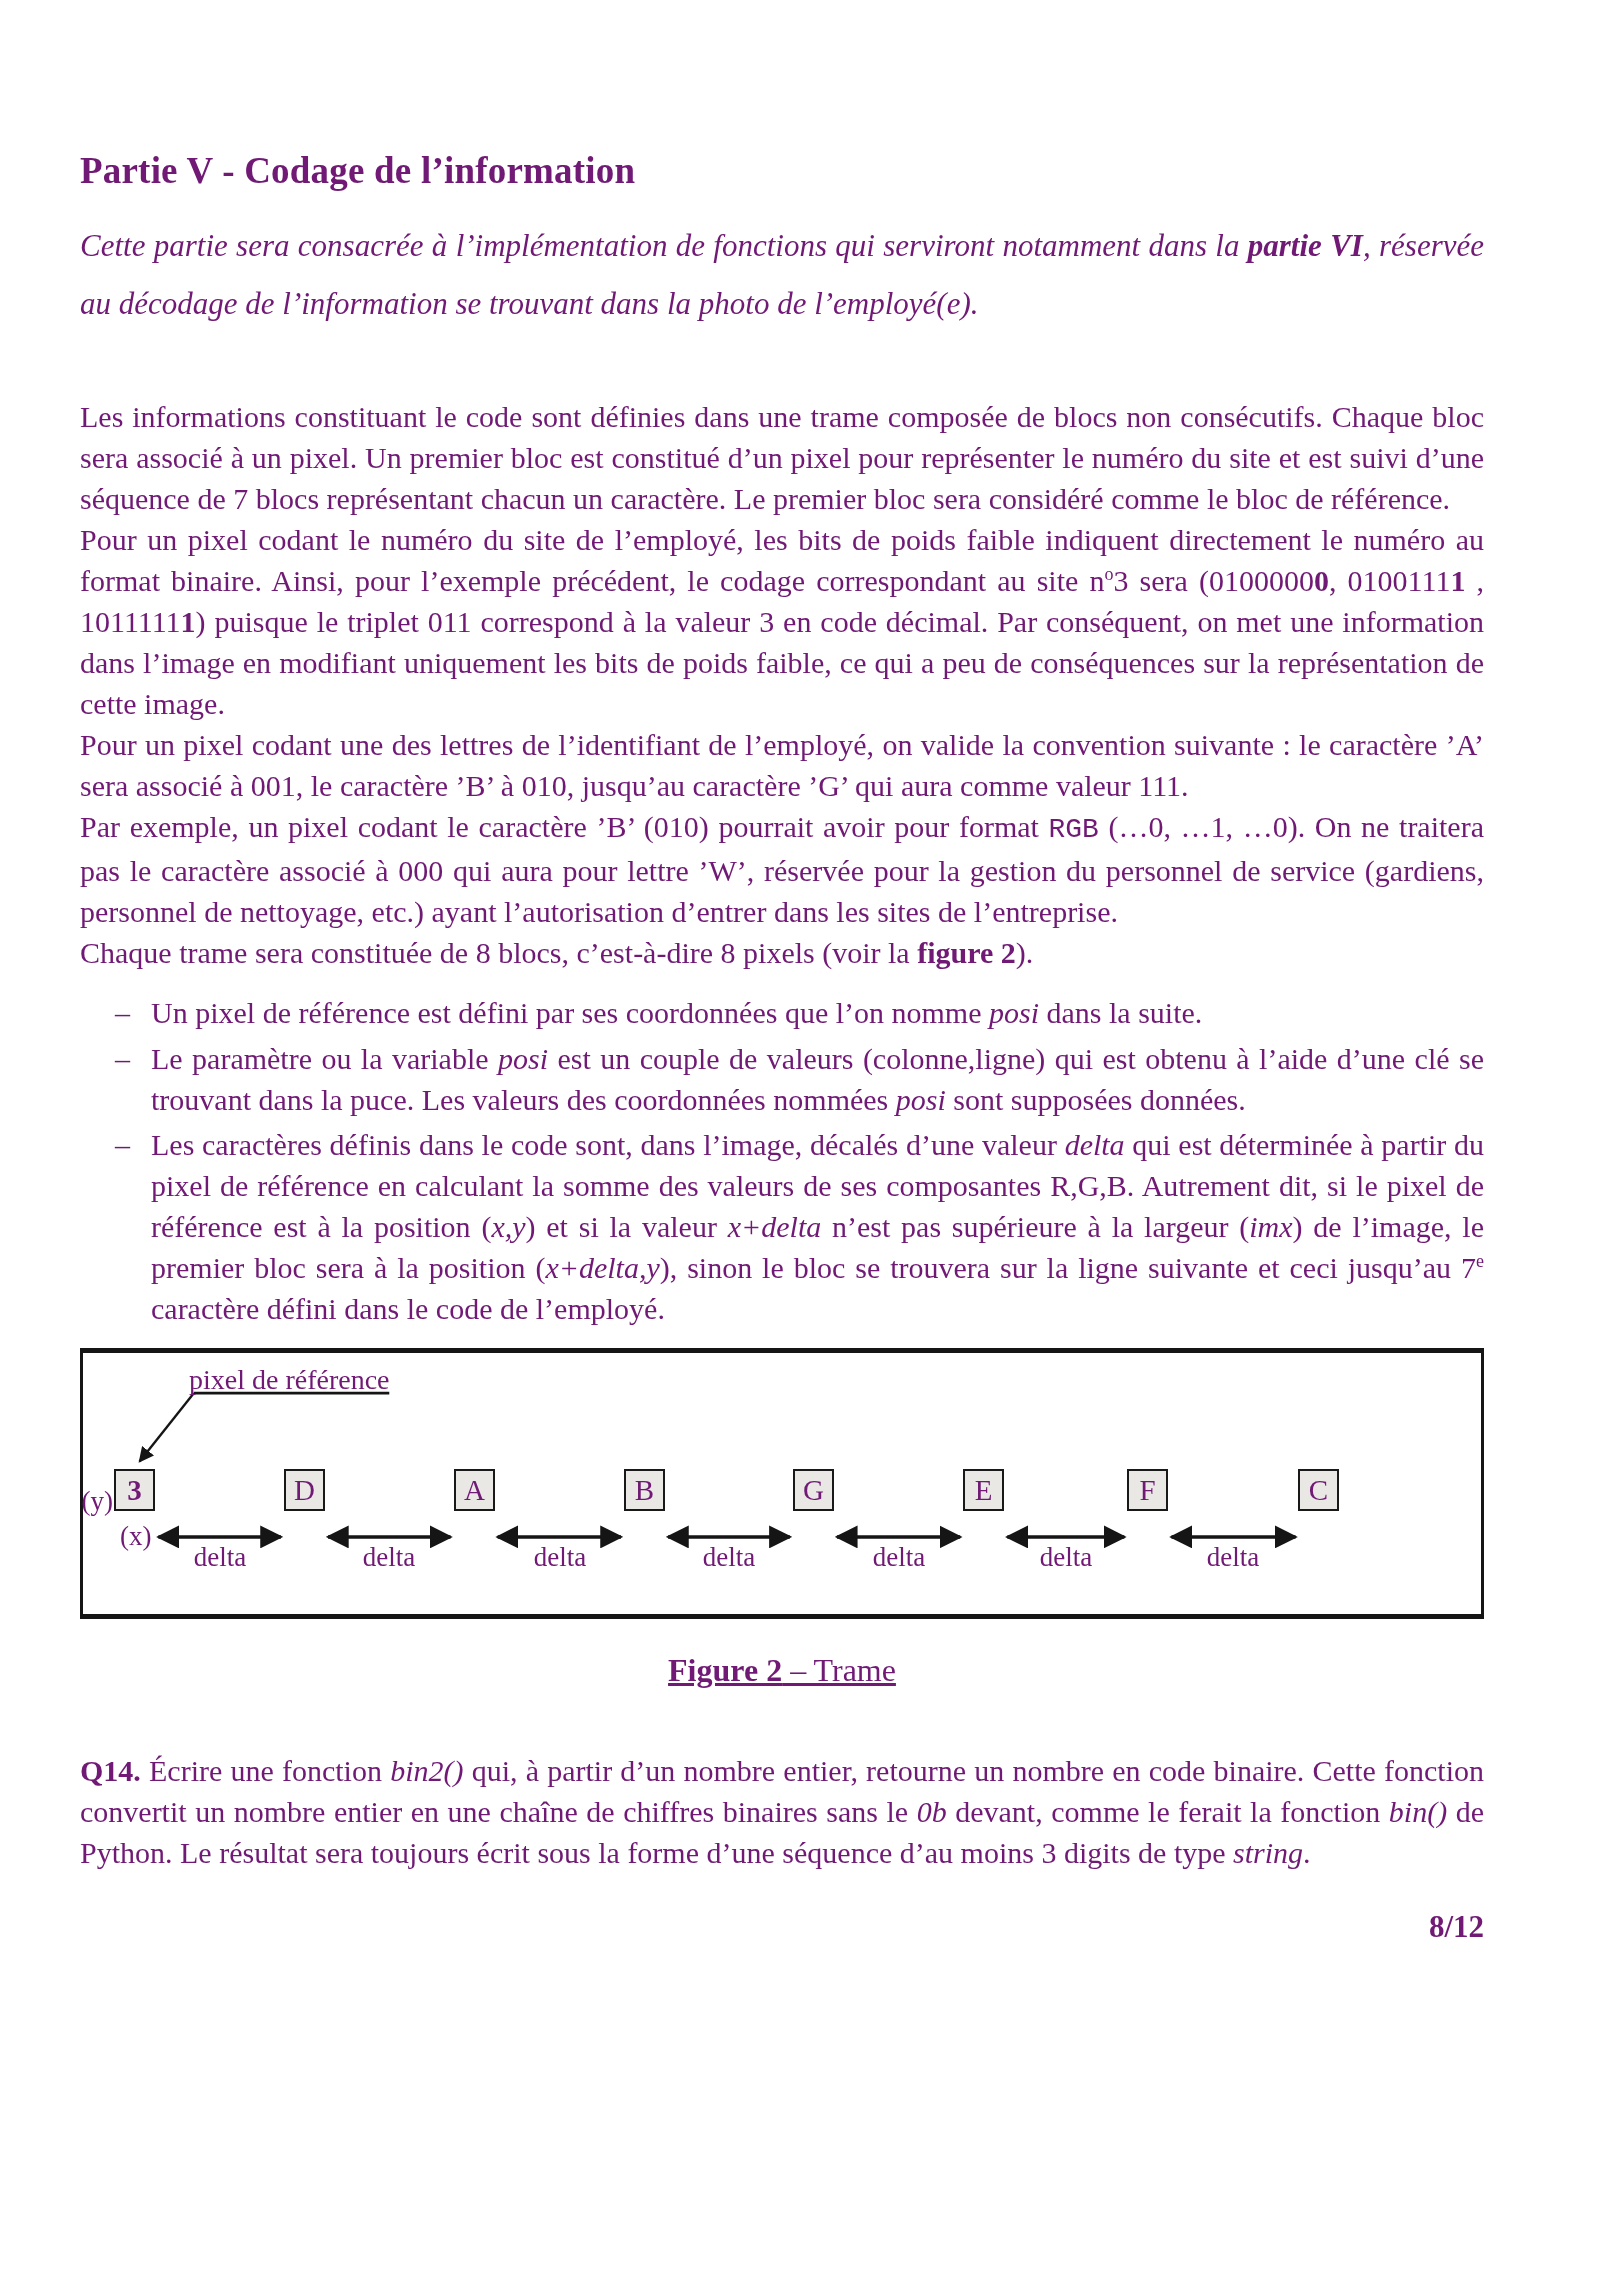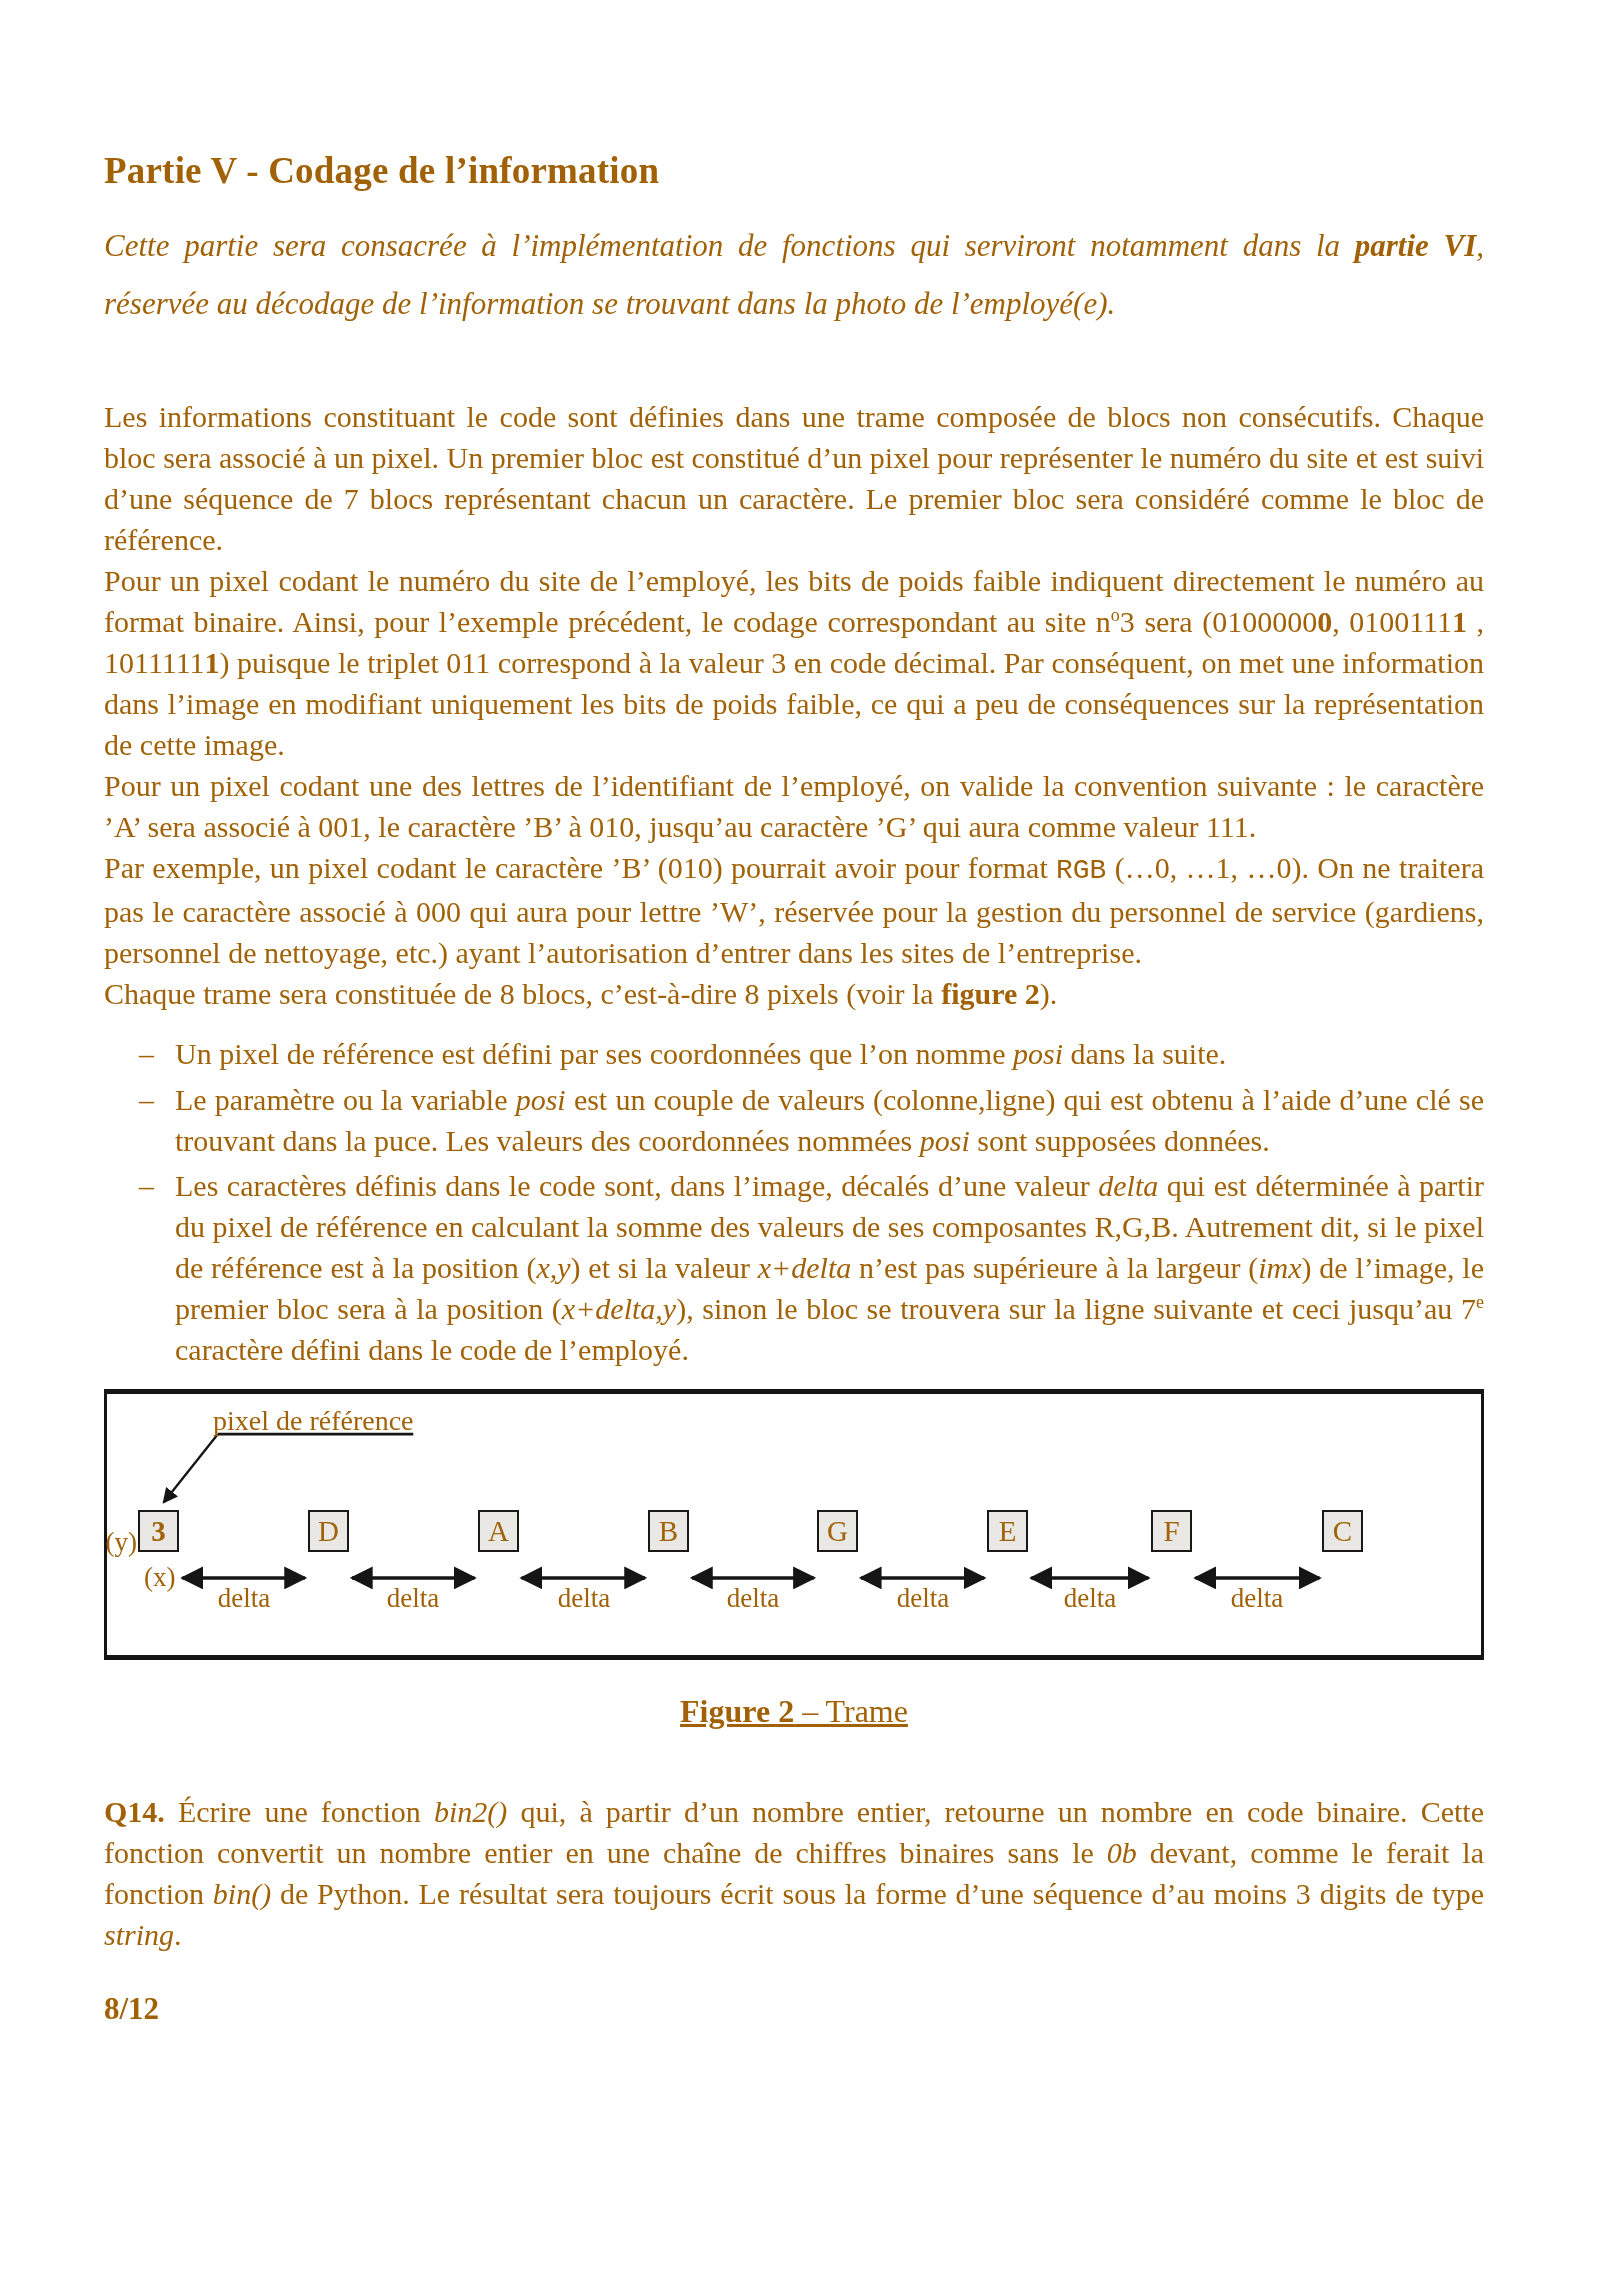--- a/index.html
+++ b/index.html
@@ -1,24 +1,24 @@
 <!DOCTYPE html>
 <html lang="fr" style="font-size:12.6px"><head>
 <meta charset="utf-8">
 <style>
   html,body{margin:0;padding:0;background:#ffffff;}
   .page{
     position:relative;
     width:1623px;
     height:2295px;
     background:#ffffff;
-    color:#a16207;
+    color:#701a75;
     font-family:"Liberation Serif","DejaVu Serif",serif;
     box-sizing:border-box;
-    padding:149px 139px 0 104px;
+    padding:149px 139px 0 80px;
     overflow:hidden;
   }
   .title{
     margin:0;
     font-size:37px;
     font-weight:700;
     letter-spacing:0.2px;
   }
   .intro{
     margin:25px 0 0 0;
@@ -99,21 +99,21 @@
   }
   .caption{
     margin-top:33px;
     text-align:center;
     font-size:32px;
     text-decoration:underline;
   }
   .question{margin-top:61px;}
   .pagenum{
     margin-top:36px;
-    text-align:left;
+    text-align:right;
     font-size:31px;
     font-weight:700;
   }
 </style>
 </head>
 <body>
 
 <div class="page">
 
   <h1 class="title">Partie V - Codage de l’information</h1>

